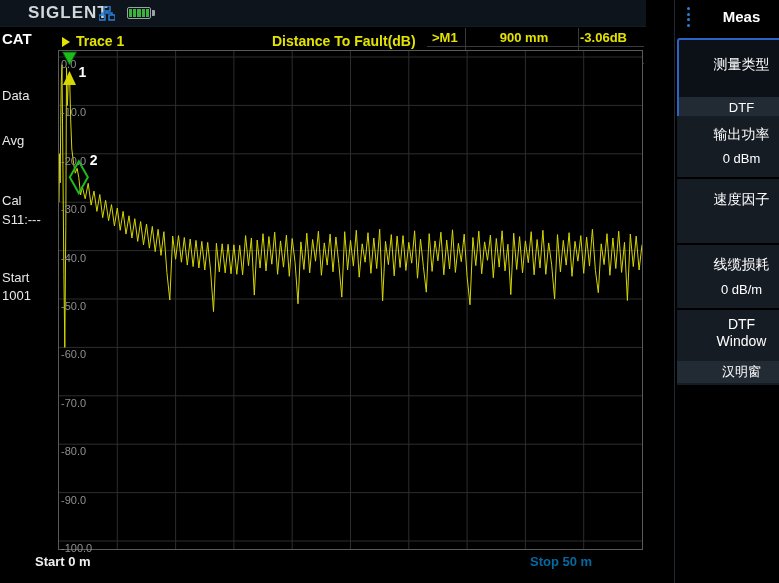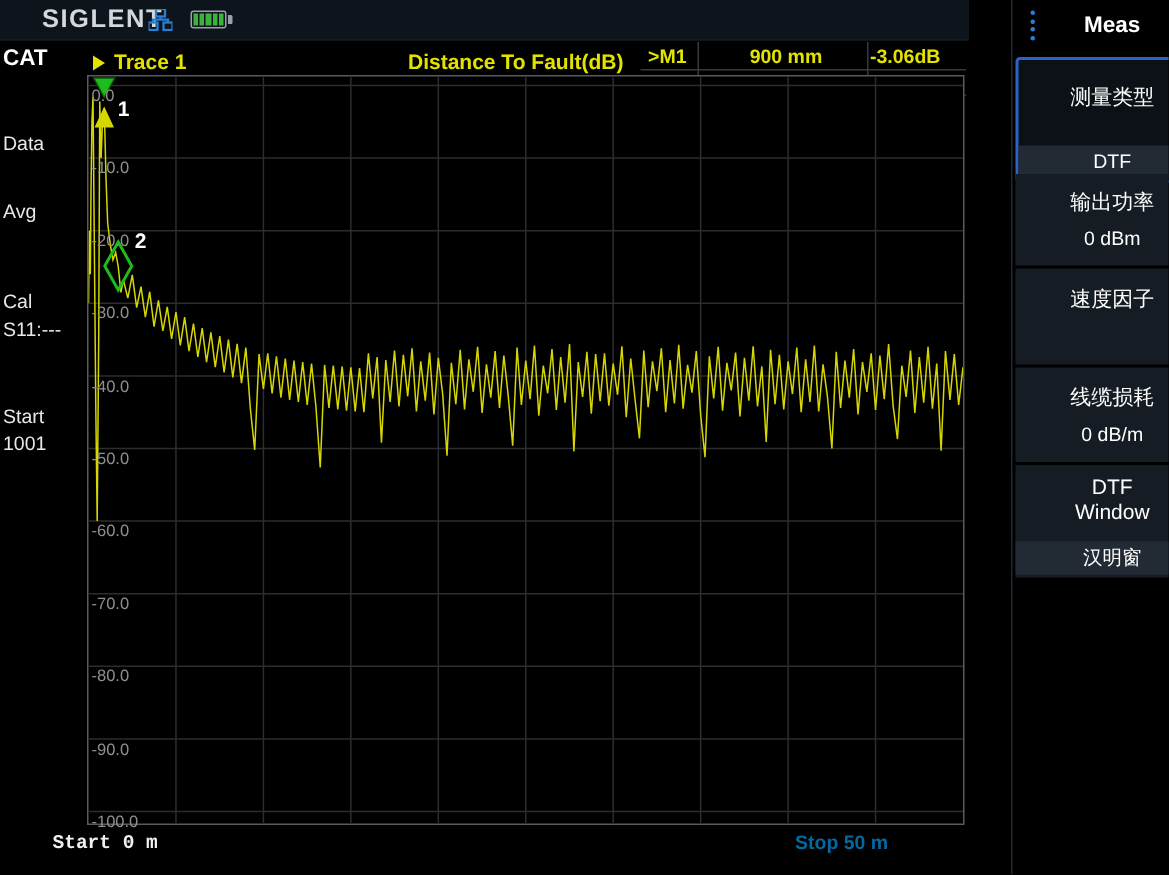--- a/index.html
+++ b/index.html
@@ -31,21 +31,21 @@
   .mk-name{left:432px;width:40px;text-align:left;}
   .mk-dist{left:470px;width:108px;text-align:center;}
   .mk-val{left:580px;width:63px;text-align:left;}
 
   
   #plot{left:58px;top:50px;width:583px;height:498px;border:1px solid #5a5a5a;box-sizing:content-box;background:#000;}
   #trace-svg{position:absolute;left:0;top:0;}
   .ylab{position:absolute;left:2px;font-size:11px;color:#8f8f8f;line-height:11px;}
 
   
-  #start-label{left:35px;top:554px;font-size:13px;font-weight:bold;color:#f0f0f0;font-family:Liberation Mono, monospace;}
+  #start-label{left:35px;top:554px;font-size:13px;font-weight:bold;color:#f0f0f0;}
   #stop-label{left:530px;top:554px;width:82px;text-align:left;font-size:13px;font-weight:bold;color:#0369a1;}
 
   
   #sidebar{left:674px;top:0;width:133px;height:583px;background:#000;border-left:1px solid #1e2936;}
   #menu-header{position:absolute;left:0;top:0;width:133px;height:34px;}
   #menu-dots{position:absolute;left:12px;top:7px;width:4px;height:20px;display:flex;flex-direction:column;justify-content:space-between;}
   #menu-dots i{width:3px;height:3px;border-radius:50%;background:#2a7fd4;}
   #menu-title{position:absolute;left:0;top:8px;width:133px;text-align:center;font-size:15px;font-weight:bold;color:#fff;}
   .tile{position:absolute;left:2px;width:129px;background:#161c24;box-sizing:border-box;}
   .tile.selected{background:#0c1118;border:2px solid #2d63c8;border-radius:3px;}

